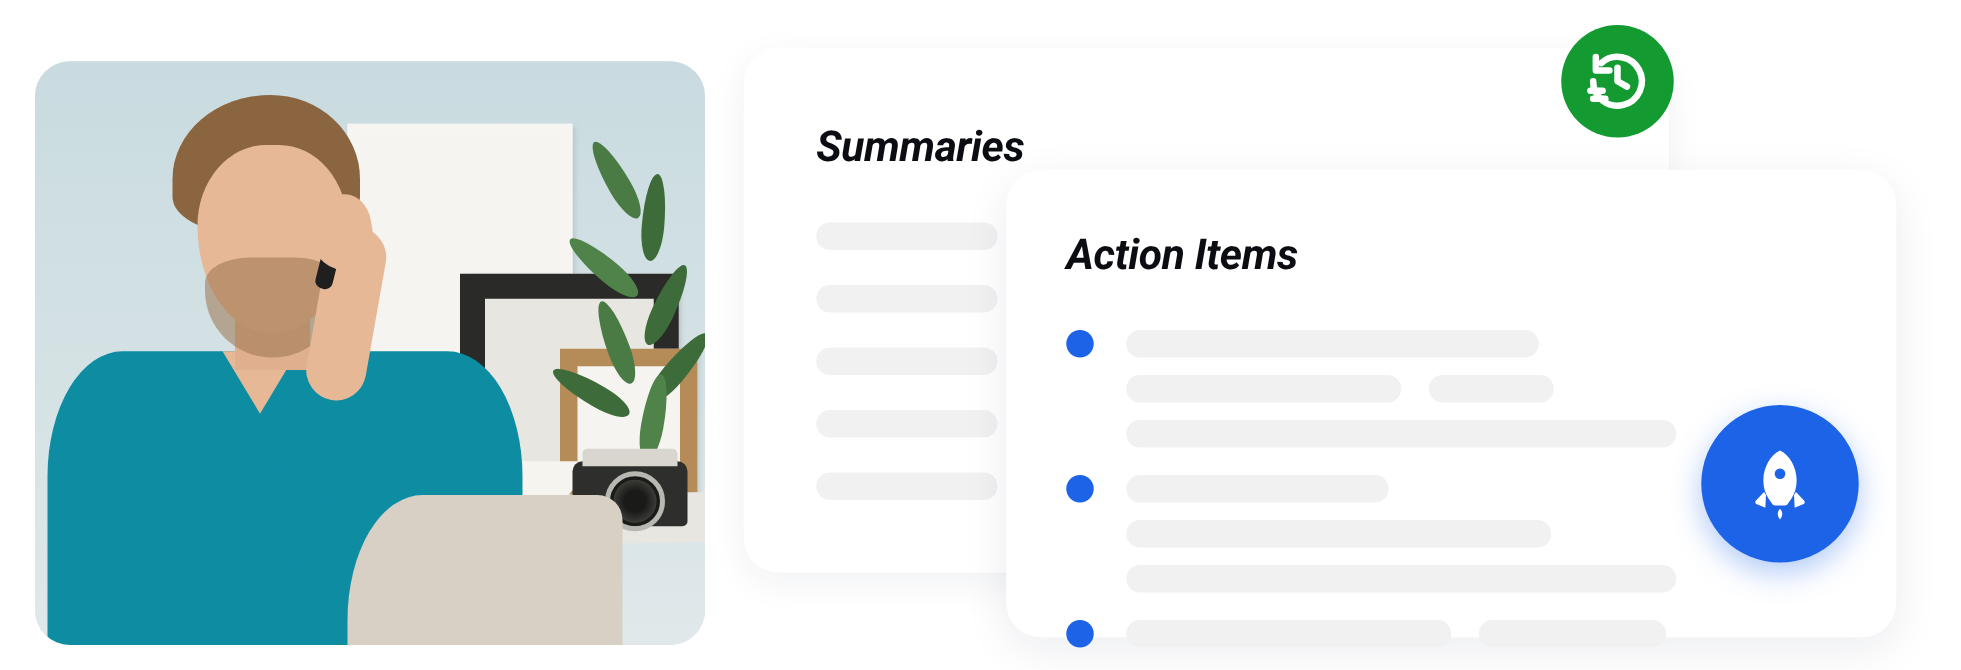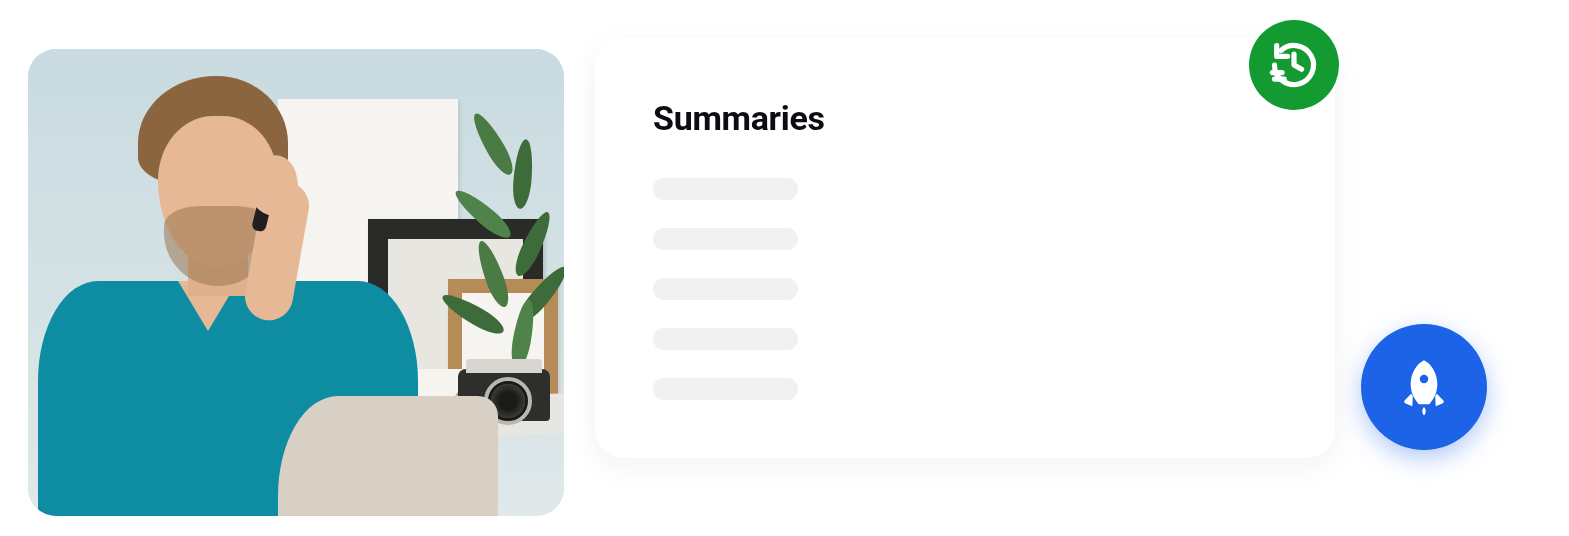--- a/index.html
+++ b/index.html
@@ -9,20 +9,21 @@
     width: 1569px;
     height: 536px;
     position: relative;
     overflow: hidden;
   }
 
   .container {
     position: relative;
     width: 100%;
     height: 100%;
+    font-style: italic;
   }
 
   
   .photo-card {
     position: absolute;
     left: 28px;
     top: 49px;
     width: 536px;
     height: 467px;
     border-radius: 28px;
@@ -401,20 +402,50 @@
 
   <div class="card summaries-card">
     <div class="card-title">Summaries</div>
     <div class="skeleton-line"></div>
     <div class="skeleton-line"></div>
     <div class="skeleton-line"></div>
     <div class="skeleton-line"></div>
     <div class="skeleton-line"></div>
   </div>
 
+  <div class="card action-card">
+    <div class="card-title">Action Items</div>
+
+    <div class="action-row">
+      <div class="bullet"></div>
+      <div class="action-lines">
+        <div class="seg" style="width:330px"></div>
+        <div class="seg" style="width:220px"></div>
+        <div class="seg" style="width:100px"></div>
+        <div class="seg" style="width:440px"></div>
+      </div>
+    </div>
+
+    <div class="action-row">
+      <div class="bullet"></div>
+      <div class="action-lines">
+        <div class="seg" style="width:210px"></div>
+        <div class="seg" style="width:340px"></div>
+        <div class="seg" style="width:440px"></div>
+      </div>
+    </div>
+
+    <div class="action-row">
+      <div class="bullet"></div>
+      <div class="action-lines">
+        <div class="seg" style="width:260px"></div>
+        <div class="seg" style="width:150px"></div>
+      </div>
+    </div>
+  </div>
 
   <div class="badge-green">
     <svg width="52" height="52" viewBox="0 0 24 24" fill="none" stroke="#ffffff" stroke-width="2.4" stroke-linecap="round" stroke-linejoin="round">
       <path d="M3 12a9 9 0 1 0 3-6.7"></path>
       <polyline points="4 3 4 8 9 8"></polyline>
       <polyline points="12 7 12 12 15.5 14"></polyline>
       <line x1="2" y1="15.5" x2="6.5" y2="15.5"></line>
       <line x1="3" y1="18.5" x2="7.5" y2="18.5"></line>
     </svg>
   </div>

